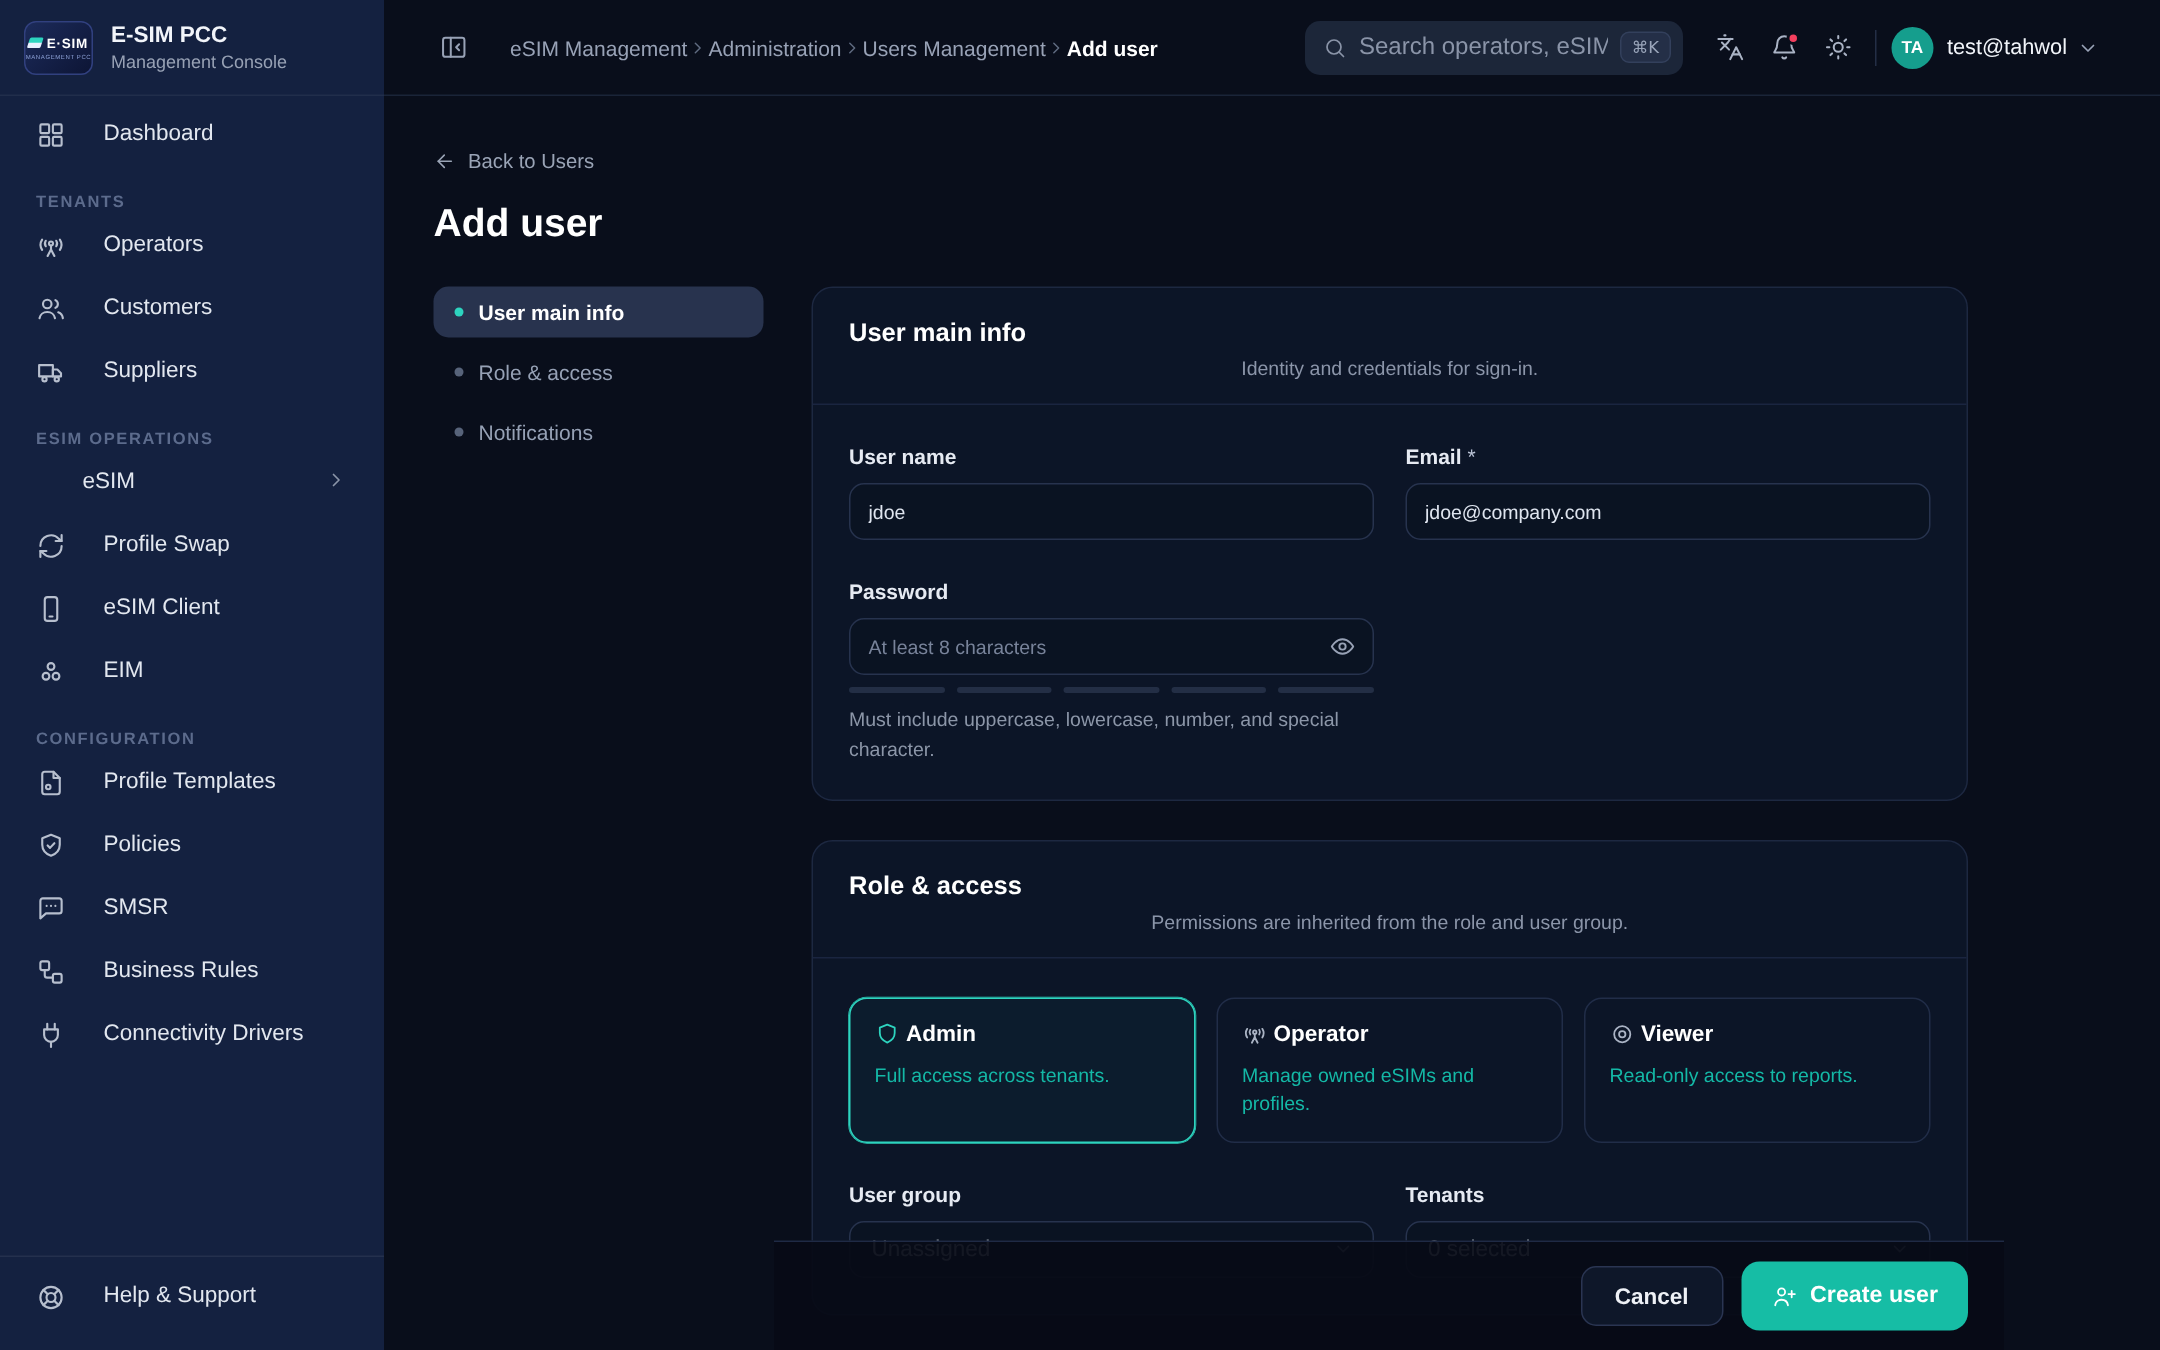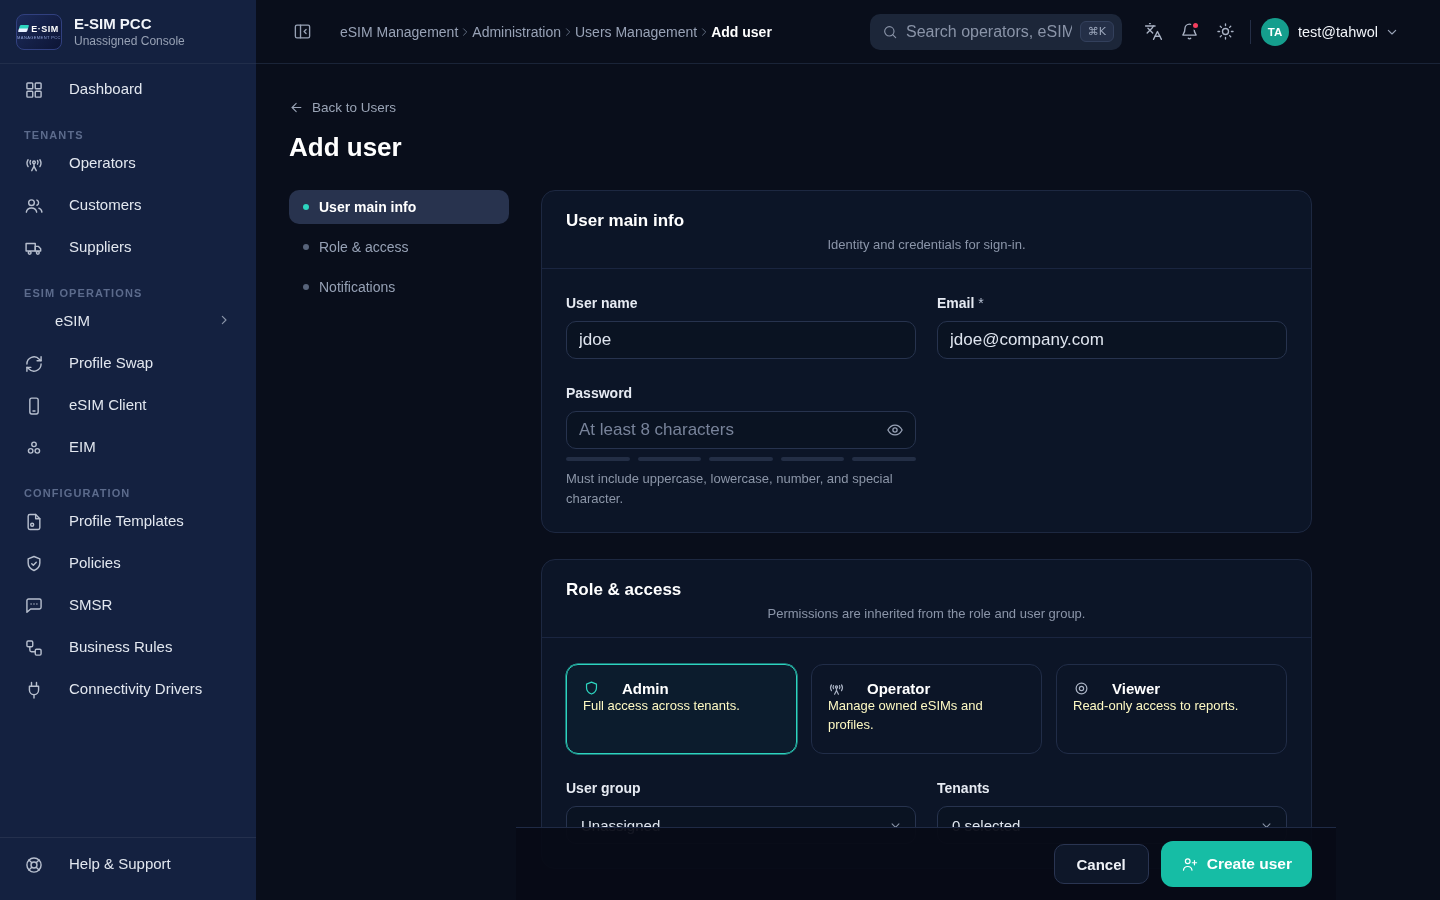--- a/index.html
+++ b/index.html
@@ -65,35 +65,35 @@
   .step.active .dot { background:#2dd4bf; }
   .cards { width:771px; display:flex; flex-direction:column; gap:26px; }
   .card { background:#0c1527; border:1px solid #1d2841; border-radius:14px; }
   .card-head { padding:20px 24px 16px; border-bottom:1px solid #1a2540; }
   .card-title { font-size:17px; font-weight:bold; color:#fff; }
   .card-sub { margin-top:6px; font-size:13px; color:#8b95a9;text-align:center; }
   .card-body { padding:26px 24px 24px; }
   .grid2 { display:grid; grid-template-columns:1fr 1fr; column-gap:21px; row-gap:26px; }
   .f-label { font-size:14px; font-weight:bold; color:#e6eaf2; margin-bottom:10px; }
   .req { color:#b9c2d4; font-weight:normal; }
-  .tinput { width:100%; height:38px; background:#0a1322; border:1px solid #27334e; border-radius:10px; padding:0 12px; font-size:17px; color:#dfe5ef; font-family:"Liberation Sans",sans-serif; outline:none; }
+  .tinput { width:100%; height:38px; background:#0a1322; border:1px solid #27334e; border-radius:10px; padding:0 12px; font-size:13px; color:#dfe5ef; font-family:"Liberation Sans",sans-serif; outline:none; }
   .tinput::placeholder { color:#78839a; }
   .pw-wrap { position:relative; }
   .eye-btn { position:absolute; right:12px; top:10px; width:18px; height:18px; color:#98a2b6; cursor:pointer; }
   .meter { display:flex; gap:8px; margin-top:8px; }
   .meter span { flex:1; height:4px; border-radius:2px; background:#232e45; }
   .hint { margin-top:8px; font-size:13px; color:#8c96a8; line-height:1.5; max-width:340px; }
   .roles { display:grid; grid-template-columns:1fr 1fr 1fr; gap:14px; }
   .role { border:1px solid #212d48; border-radius:12px; background:#0c1527; padding:15px 16px; min-height:90px; cursor:pointer; }
   .role.selected { border-color:#2dd4bf; box-shadow:0 0 0 .5px #2dd4bf; background:rgba(20,184,166,.05); }
-  .role-head { display:flex; align-items:flex-end; gap:22px; }
+  .role-head { display:flex; align-items:flex-end; gap:4px; }
   .role-head svg { width:17px; height:17px; color:#aab3c4; }
   .role.selected .role-head svg { color:#2dd4bf; }
   .role-name { font-size:15px; font-weight:bold; color:#fff; }
-  .role-desc { font-size:13px; color:#fef9c3; line-height:1.45; }
+  .role-desc { margin-top:10px; font-size:13px; color:#14b8a6; line-height:1.45; }
   .selects-row { margin-top:26px; }
   .select { width:100%; height:38px; background:#0a1322; border:1px solid #27334e; border-radius:10px; padding:0 12px 0 14px; display:flex; align-items:center; justify-content:space-between; font-size:15px; color:#dfe5ef; cursor:pointer; }
   .select .schev { width:15px; height:15px; color:#8a94a8; }
 
   
   .actionbar { position:absolute; left:260px; top:763px; width:820px; height:73px; background:rgba(7,11,22,.94); border-top:1px solid #1f2a45; display:flex; align-items:center; justify-content:flex-end; gap:12px; padding-right:24px; }
   .btn-cancel { height:40px; padding:0 22px; border-radius:10px; background:#0e1729; border:1px solid #2a3552; color:#eef1f6; font-size:15px; font-weight:bold; font-family:"Liberation Sans",sans-serif; cursor:pointer; }
   .btn-create { height:46px; padding:0 20px; border-radius:12px; background:#16bda5; border:0; color:#fff; font-size:15.5px; font-weight:bold; font-family:"Liberation Sans",sans-serif; display:flex; align-items:center; gap:9px; cursor:pointer; }
   .btn-create svg { width:17px; height:17px; }
 </style>
@@ -104,21 +104,21 @@
   <div class="brand-row">
     <div class="logo-box">
       <div class="logo-main">
           <span class="logo-flag"></span>
           <span>E·SIM</span>
         </div>
       <div class="logo-sub">MANAGEMENT PCC</div>
     </div>
     <div>
       <div class="brand-name">E-SIM PCC</div>
-      <div class="brand-sub">Unassigned Console</div>
+      <div class="brand-sub">Management Console</div>
     </div>
   </div>
 
   <nav class="nav">
     <div class="nav-item">
       <span class="nico">
           <svg class="ic" viewBox="0 0 24 24">
             <rect x="3.5" y="3.5" width="7" height="7" rx="1"></rect>
             <rect x="13.5" y="3.5" width="7" height="7" rx="1"></rect>
             <rect x="3.5" y="13.5" width="7" height="7" rx="1"></rect>

